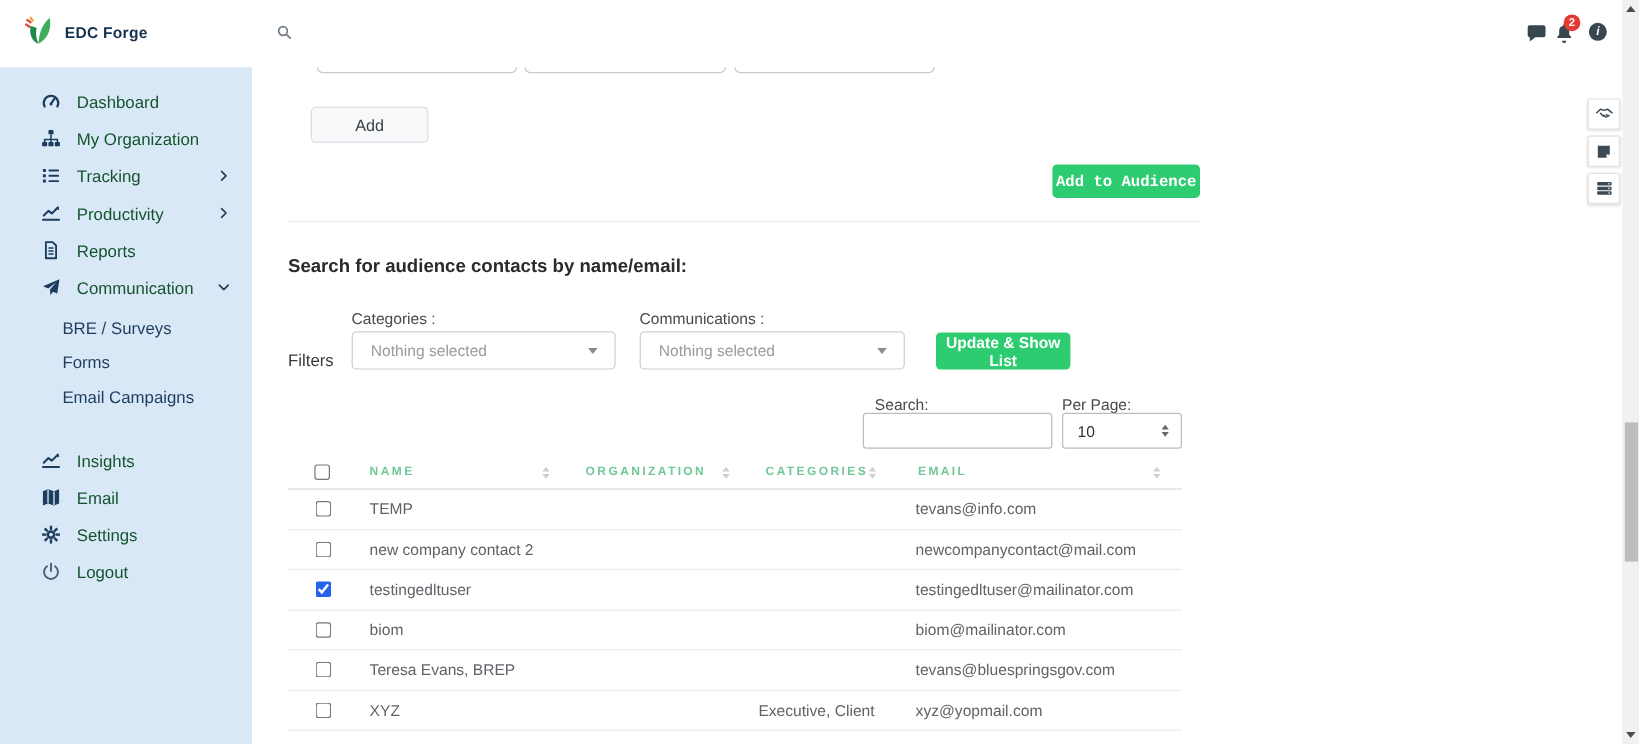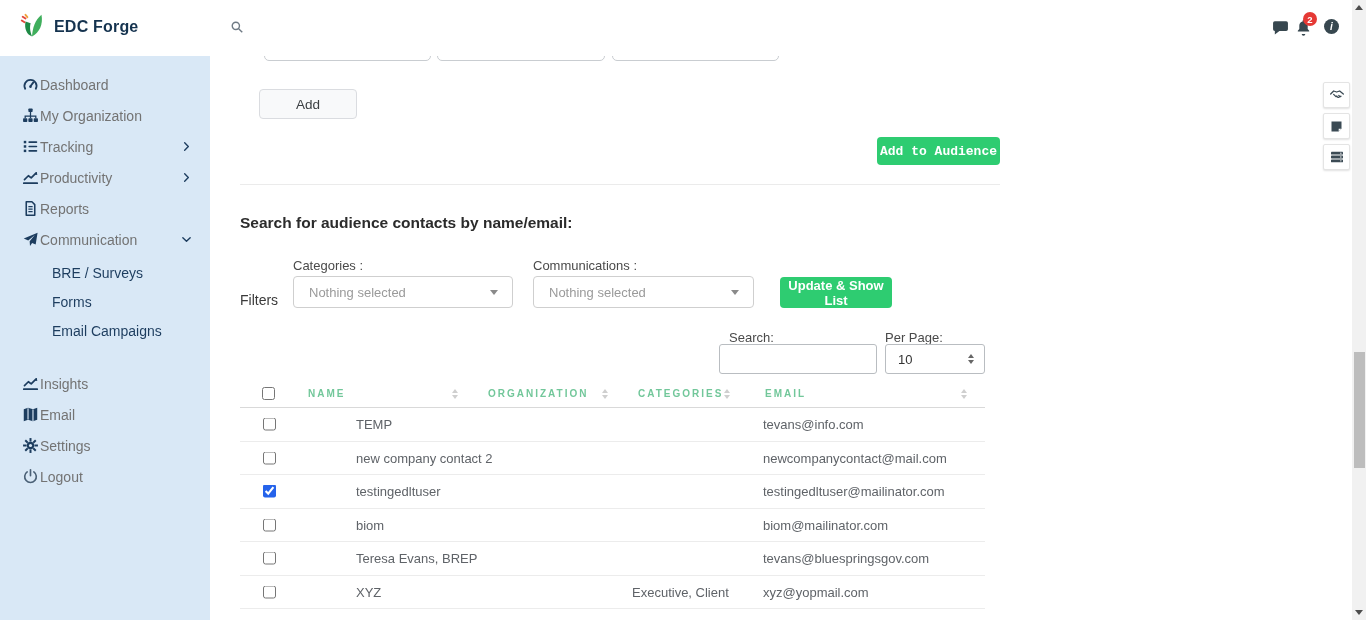--- a/index.html
+++ b/index.html
@@ -3,36 +3,36 @@
 <meta charset="utf-8">
 <style>
   * { margin:0; padding:0; box-sizing:border-box; }
   html,body { width:1366px; height:620px; }
   body { font-family:"Liberation Sans", sans-serif; background:#fff; }
   .page { position:relative; width:1366px; height:620px; overflow:hidden; background:#fff; }
 
   
   .topbar { position:absolute; left:0; top:0; width:1366px; height:56px; background:#fff; z-index:20; }
   .brand { position:absolute; left:18px; top:12px; display:flex; align-items:center; gap:6px; }
-  .brand-text { font-size:16px; font-weight:bold; color:#15334f; letter-spacing:.2px; }
+  .brand-text { font-size:13px; font-weight:bold; color:#15334f; letter-spacing:.2px; }
   .top-search { position:absolute; left:230px; top:20px; width:14px; height:14px; }
   .chat-ic { position:absolute; left:1272px; top:19px; }
   .bell-ic { position:absolute; left:1294px; top:18px; }
   .badge { position:absolute; left:1303px; top:12px; min-width:14px; height:14px; border-radius:8px;
            background:#e53935; color:#fff; font-size:9.5px; font-weight:bold; display:flex;
            align-items:center; justify-content:center; padding:0 3px; z-index:2; }
   .info-ic { position:absolute; left:1324px; top:19px; width:15px; height:15px; border-radius:50%;
              background:#37474f; color:#fff; font-size:10px; font-weight:bold; font-style:italic;
              display:flex; align-items:center; justify-content:center; }
 
   
   .sidebar { position:absolute; left:0; top:56px; width:210px; height:564px; background:#d9e8f6; z-index:10; }
   .nav { list-style:none; margin-top:13px; }
-  .nav-item { display:flex; align-items:center; height:31px; padding:0 18px 0 22px; gap:1px;
-              color:#737373; font-size:14px; cursor:pointer; }
+  .nav-item { display:flex; align-items:center; height:31px; padding:0 18px 0 22px; gap:13px;
+              color:#14532d; font-size:14px; cursor:pointer;margin-left:12px; }
   .nav-item .nico { width:17px; height:17px; flex:0 0 17px; display:flex; align-items:center; }
   .nav-item .chev { margin-left:auto; display:flex; }
   .subnav { list-style:none; margin:3px 0 23px 0; }
   .sub-item { display:flex; align-items:center; height:29px; padding-left:52px; color:#1d3d5f;
               font-size:14px; cursor:pointer; }
 
   
   .main { position:absolute; left:0; top:0; width:1366px; height:620px; z-index:1; }
   .stub-input { position:absolute; top:23px; height:38px; border:1px solid #c9cdd1; border-radius:5px; background:#fff; }
   .btn-add { position:absolute; left:259px; top:89px; width:98px; height:30px; background:#f8f9fa;
@@ -64,21 +64,21 @@
   
   .thead { position:absolute; left:240px; top:381px; width:745px; height:27px; }
   .thead .th { position:absolute; top:7px; font-size:10px; letter-spacing:2px; color:#72c79a; font-weight:bold; }
   .sort { position:absolute; top:8px; display:flex; flex-direction:column; gap:1.5px; }
   .sort .s-up { width:0; height:0; border-left:3px solid transparent; border-right:3px solid transparent; border-bottom:4px solid #cfcfcf; }
   .sort .s-dn { width:0; height:0; border-left:3px solid transparent; border-right:3px solid transparent; border-top:4px solid #cfcfcf; }
   .thead-line { position:absolute; left:240px; top:407px; width:745px; height:1px; background:#d9d9d9; }
   .trows { position:absolute; left:240px; top:408px; width:745px; }
   .trow { position:relative; height:33.5px; border-bottom:1px solid #ececec; }
   .trow .cell { position:absolute; top:50%; transform:translateY(-50%); font-size:13px; color:#5f6368; }
-  .c-check { left:23px; } .c-name { left:68px;margin-left:48px; } .c-cat { left:392px; } .c-email { left:523px; }
+  .c-check { left:23px; } .c-name { left:68px; } .c-cat { left:392px; } .c-email { left:523px; }
   input[type="checkbox"] { width:13px; height:13px; accent-color:#2563eb; margin:0; display:block; cursor:pointer; }
 
   
   .float-btn { position:absolute; left:1323px; width:27px; height:26px; background:#fff;
                border:1px solid #e4e4e4; border-radius:2px; box-shadow:0 1px 2px rgba(0,0,0,.12);
                display:flex; align-items:center; justify-content:center; cursor:pointer; z-index:15; }
 
   
   .scrollbar { position:absolute; right:0; top:0; width:14px; height:620px; background:#f1f1f1; z-index:30; }
   .sb-up { position:absolute; left:3px; top:5px; width:0; height:0; border-left:4px solid transparent;

